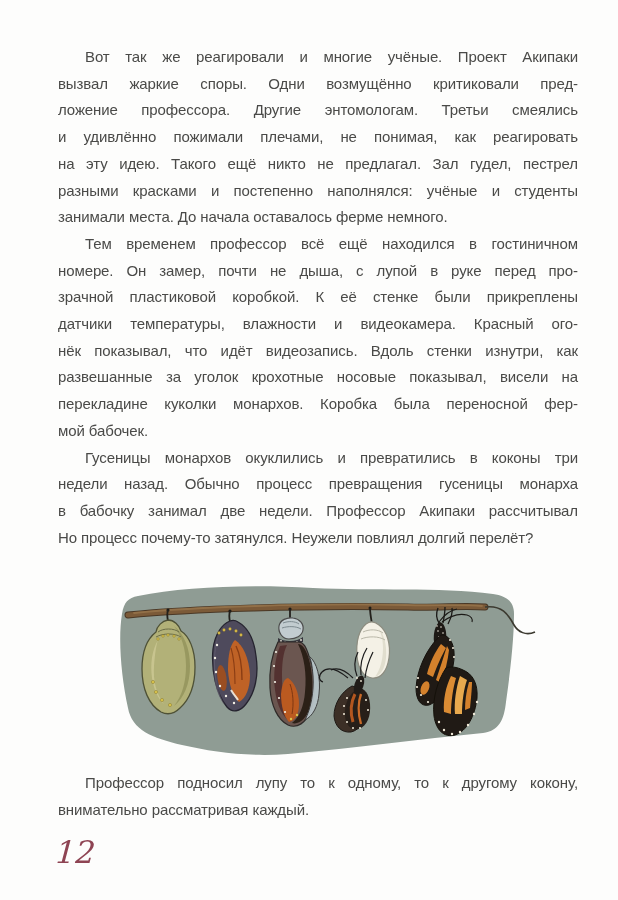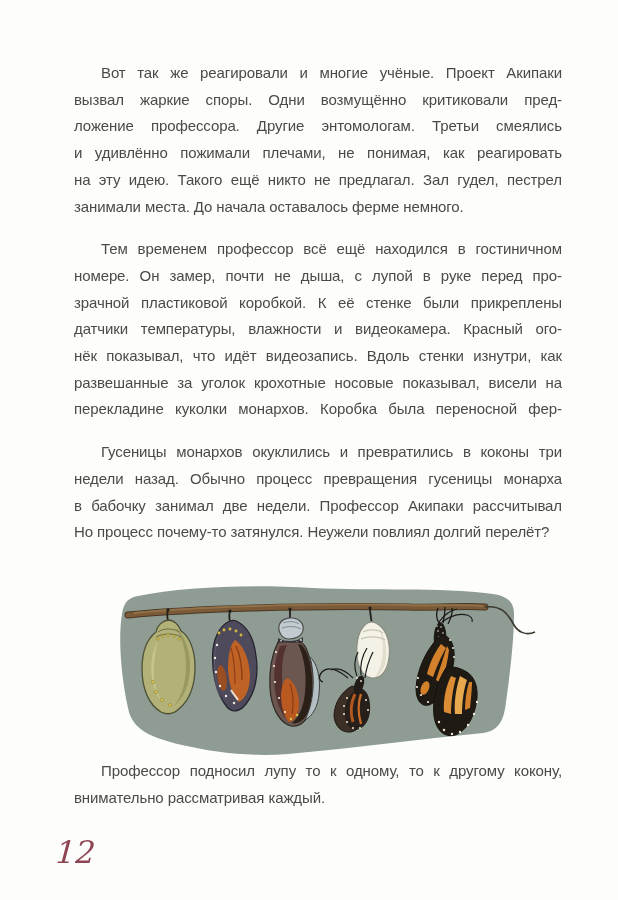--- a/index.html
+++ b/index.html
@@ -14,22 +14,22 @@
     overflow:hidden;
   }
   .text-block {
     position:absolute;
     left:58px; width:520px;
     font-size:15px;
     line-height:26.7px;
     letter-spacing:-0.1px;
   }
   .main-text   { top:44px; }
-  .closing-text{ top:742px; }
-  .para { margin:16px; padding:0; }
+  .closing-text{ top:770px; }
+  .para { margin:0; padding:0; }
   .tline { display:block; text-align:justify; text-align-last:justify; }
   .tline.first { text-indent:27px; }
   .tline.last  { text-align-last:left; }
   .illustration { position:absolute; left:108px; top:582px; width:450px; height:186px; }
   .illustration svg { display:block; }
   .page-number {
     position:absolute;
     left:56px; top:834px;
     font-family:"DejaVu Serif","Liberation Serif",serif;
     font-style:italic;
@@ -50,30 +50,32 @@
 
 <div class="page">
 
   <div class="text-block main-text">
       <p class="para">
         <span class="tline first">Вот так же реагировали и многие учёные. Проект Акипаки</span>
         <span class="tline">вызвал жаркие споры. Одни возмущённо критиковали пред-</span>
         <span class="tline">ложение профессора. Другие энтомологам. Третьи смеялись</span>
         <span class="tline">и удивлённо пожимали плечами, не понимая, как реагировать</span>
         <span class="tline">на эту идею. Такого ещё никто не предлагал. Зал гудел, пестрел</span>
+        <span class="tline">разными красками и постепенно наполнялся: учёные и студенты</span>
         <span class="tline last">занимали места. До начала оставалось ферме немного.</span>
       </p>
       <p class="para">
         <span class="tline first">Тем временем профессор всё ещё находился в гостиничном</span>
         <span class="tline">номере. Он замер, почти не дыша, с лупой в руке перед про-</span>
         <span class="tline">зрачной пластиковой коробкой. К её стенке были прикреплены</span>
         <span class="tline">датчики температуры, влажности и видеокамера. Красный ого-</span>
         <span class="tline">нёк показывал, что идёт видеозапись. Вдоль стенки изнутри, как</span>
         <span class="tline">развешанные за уголок крохотные носовые показывал, висели на</span>
         <span class="tline">перекладине куколки монархов. Коробка была переносной фер-</span>
+        <span class="tline last">мой бабочек.</span>
       </p>
       <p class="para">
         <span class="tline first">Гусеницы монархов окуклились и превратились в коконы три</span>
         <span class="tline">недели назад. Обычно процесс превращения гусеницы монарха</span>
         <span class="tline">в бабочку занимал две недели. Профессор Акипаки рассчитывал</span>
         <span class="tline last">Но процесс почему-то затянулся. Неужели повлиял долгий перелёт?</span>
       </p>
     </div>
 
   <div class="illustration">

